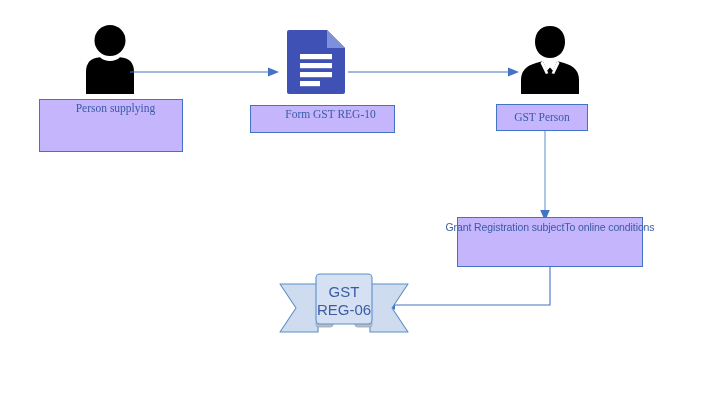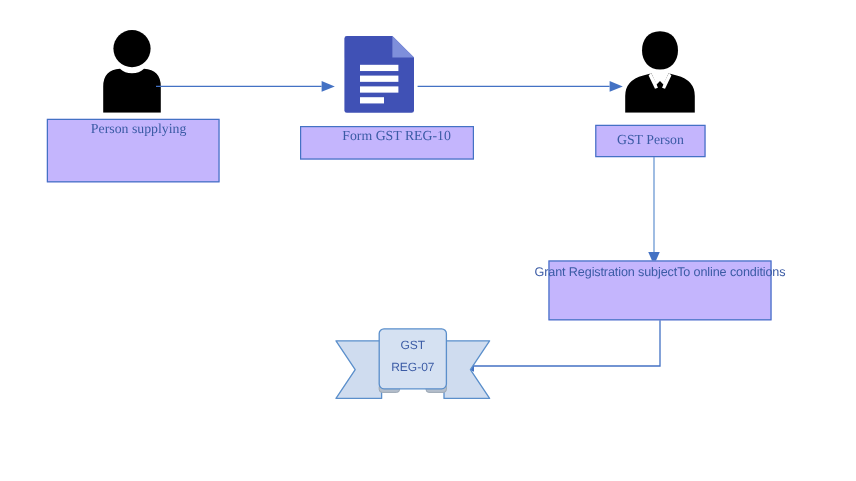--- a/index.html
+++ b/index.html
@@ -82,21 +82,21 @@
   #conn-3 { left: 530px; top: 130px; width: 30px;  height: 92px; }
   #conn-4 { left: 380px; top: 264px; width: 180px; height: 54px; }
 
   
   #ribbon { left: 278px; top: 272px; width: 132px; height: 66px; }
   .ribbon-text {
     position: absolute;
     left: 0; right: 0;
     text-align: center;
     font-family: "Liberation Sans", sans-serif;
-    font-size: 10px;
+    font-size: 15px;
     color: #3B5BA5;
     white-space: nowrap;
   }
   #ribbon-line1 { top: 11px; }
   #ribbon-line2 { top: 29px; }
 </style>
 </head>
 <body>
 
 <div id="canvas">
@@ -155,21 +155,21 @@
       <path d="M2 12 L40 12 L40 60 L2 60 L18 36 Z" fill="#CFDCEF" stroke="#5B8FCB" stroke-width="1.1" stroke-linejoin="round"></path>
 
       <path d="M130 12 L92 12 L92 60 L130 60 L114 36 Z" fill="#CFDCEF" stroke="#5B8FCB" stroke-width="1.1" stroke-linejoin="round"></path>
 
       <rect x="38" y="48" width="17" height="7" rx="2.5" fill="#B4BECB" stroke="#9AA6B4" stroke-width="0.8"></rect>
       <rect x="77" y="48" width="17" height="7" rx="2.5" fill="#B4BECB" stroke="#9AA6B4" stroke-width="0.8"></rect>
 
       <rect x="38" y="2" width="56" height="50" rx="4" fill="#D5E1F2" stroke="#5B8FCB" stroke-width="1.1"></rect>
     </svg>
     <div id="ribbon-line1" class="ribbon-text">GST</div>
-    <div id="ribbon-line2" class="ribbon-text">REG-07</div>
+    <div id="ribbon-line2" class="ribbon-text">REG-06</div>
   </div>
 
   <div id="box-person" class="label-box">
     <div class="line">Person supplying</div>
   </div>
 
   <div id="box-form" class="label-box">
     <div class="line">Form GST REG-10</div>
   </div>
 

